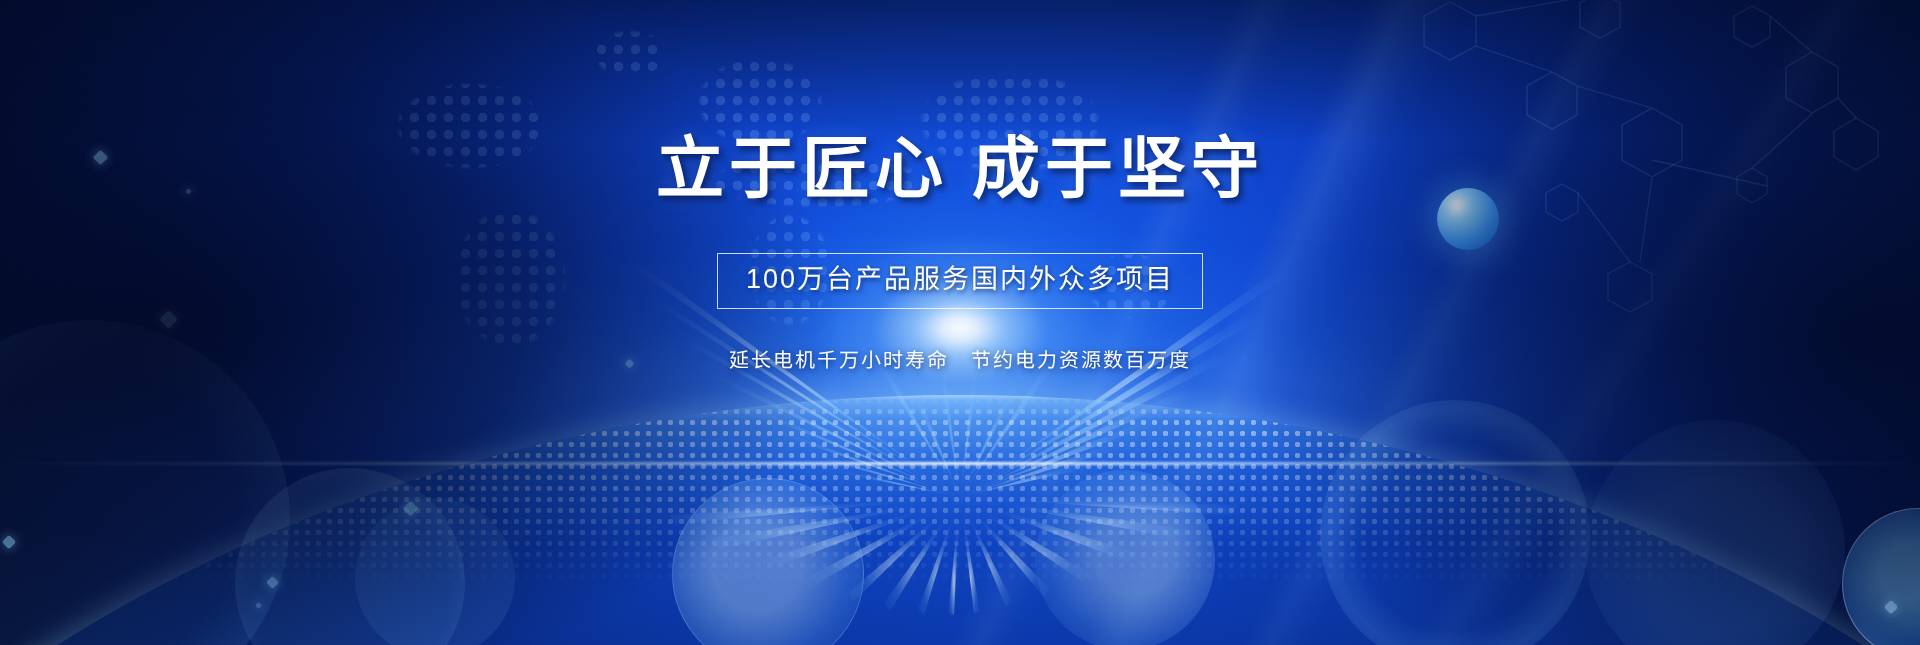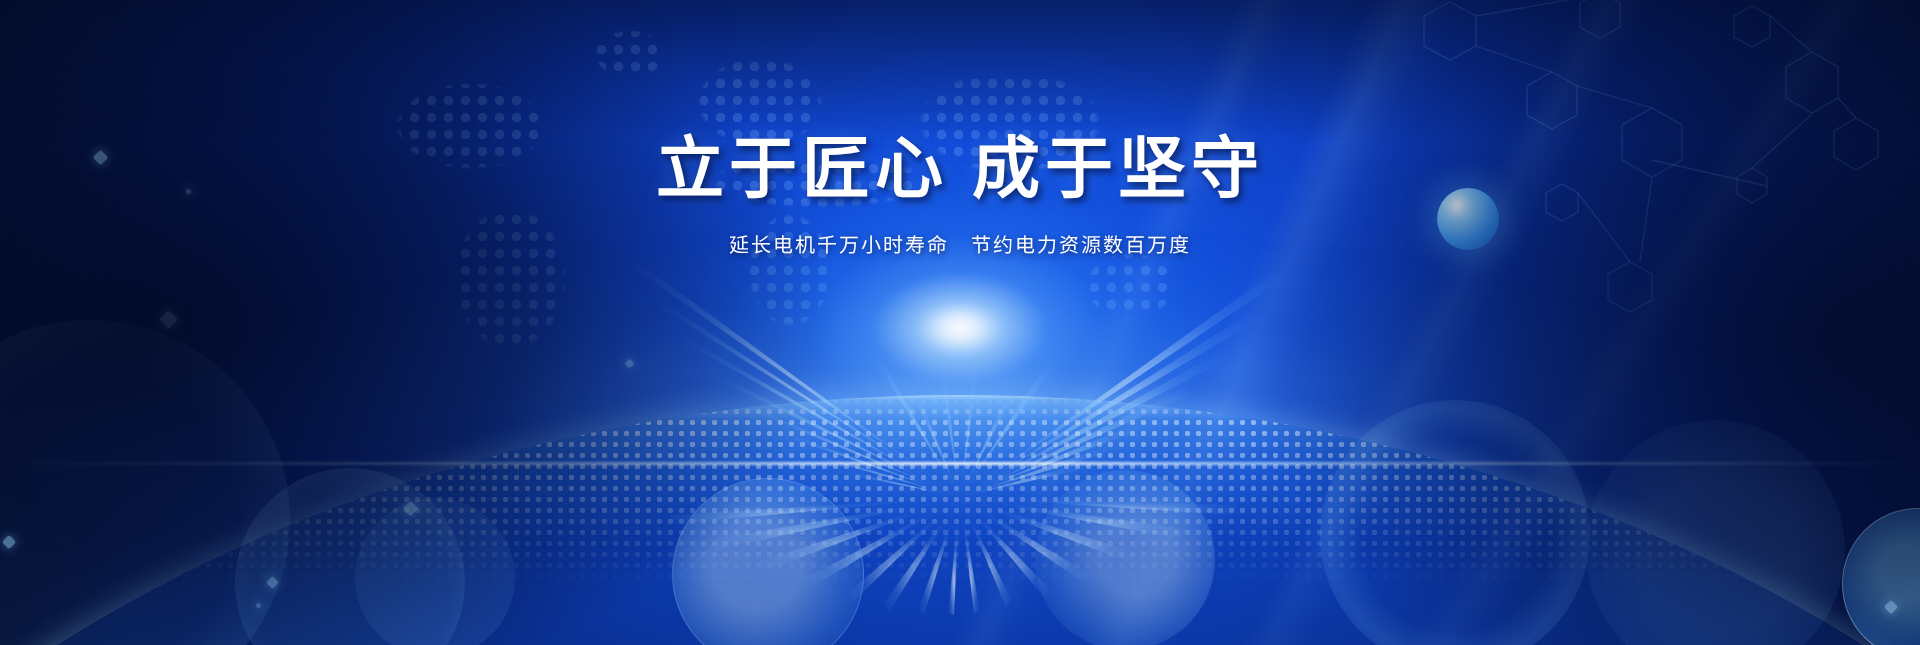--- a/index.html
+++ b/index.html
@@ -128,20 +128,21 @@
 
   
   .spark{position:absolute;background:#8fd0ff;transform:rotate(45deg);border-radius:2px;
          box-shadow:0 0 8px 2px rgba(120,195,255,.55);}
 
   
   .content{
     position:absolute;inset:0;
     display:flex;flex-direction:column;align-items:center;
     padding-top:134px;
+    gap:8px;
   }
   .headline{
     font-size:68px;
     font-weight:bold;
     color:#ffffff;
     letter-spacing:5px;
     line-height:1;
     margin:0;
     white-space:nowrap;
     text-shadow:3px 4px 7px rgba(0,18,70,.75), 0 0 18px rgba(110,175,255,.25);
@@ -293,18 +294,21 @@
 
   <div class="burst-core"></div>
   <div class="flare-line"></div>
 
   <div class="layer bg-vign"></div>
 
   <div class="content">
 
     <h1 class="headline">立于匠心 成于坚守</h1>
 
+    <div class="boxwrap">
+      <div class="boxtext">100万台产品服务国内外众多项目</div>
+    </div>
 
     <div class="tagline">延长电机千万小时寿命　节约电力资源数百万度</div>
 
   </div>
 
 </div>
 
 </body></html>

